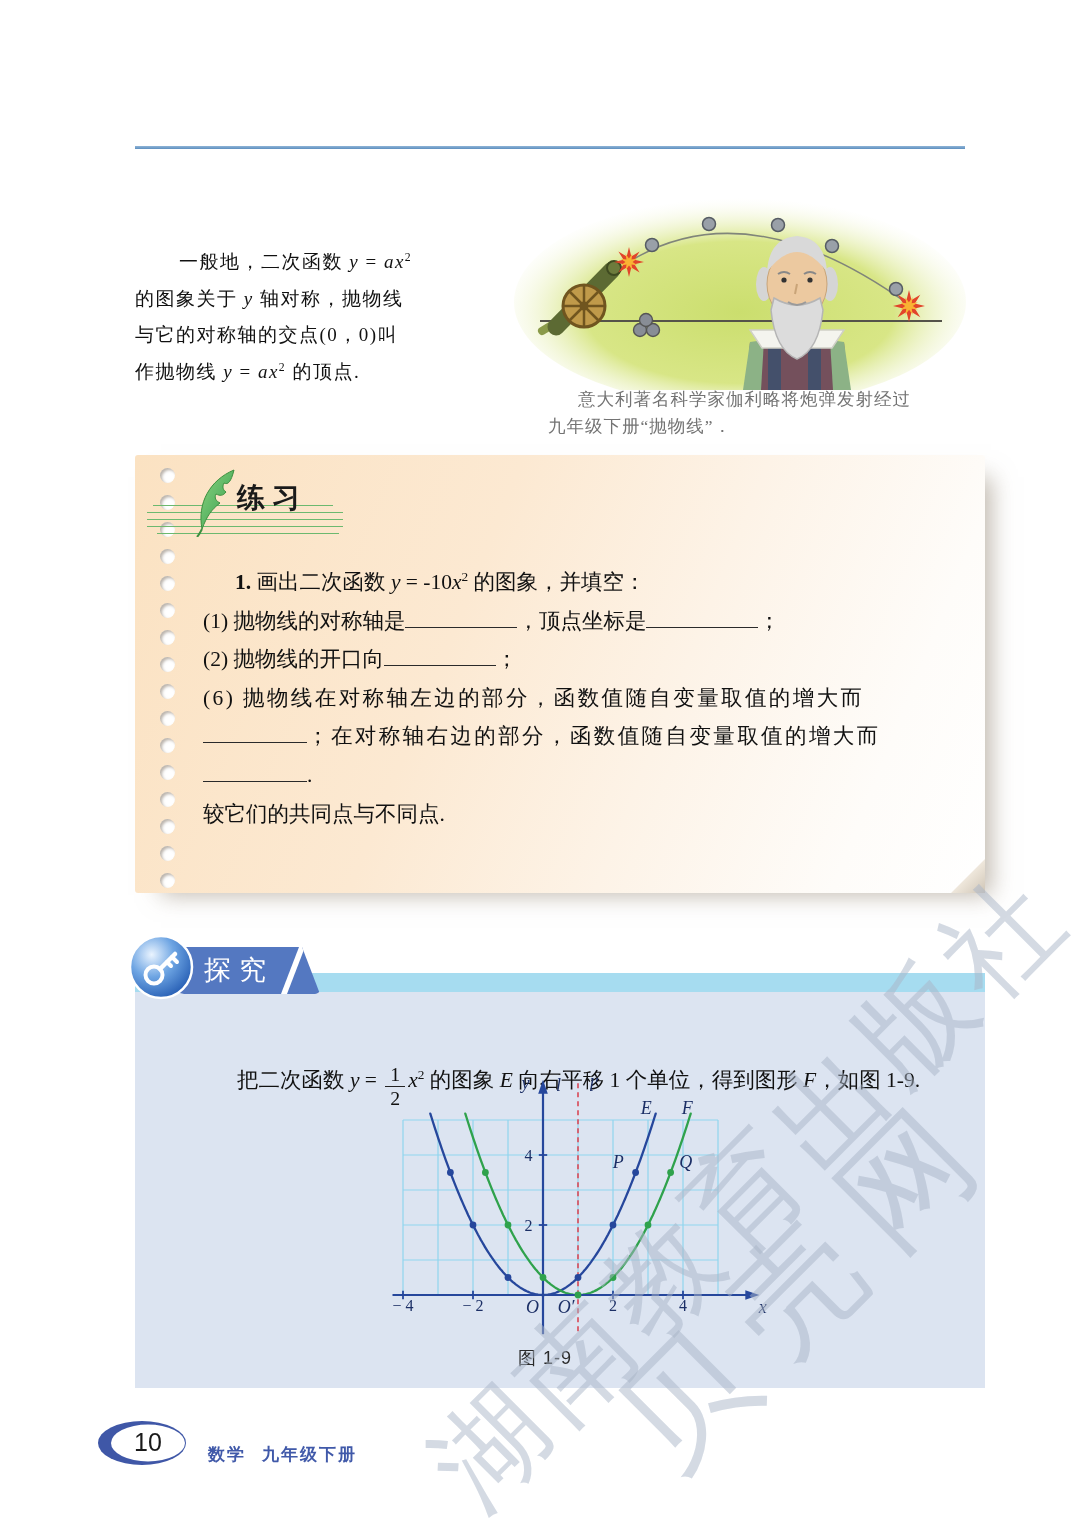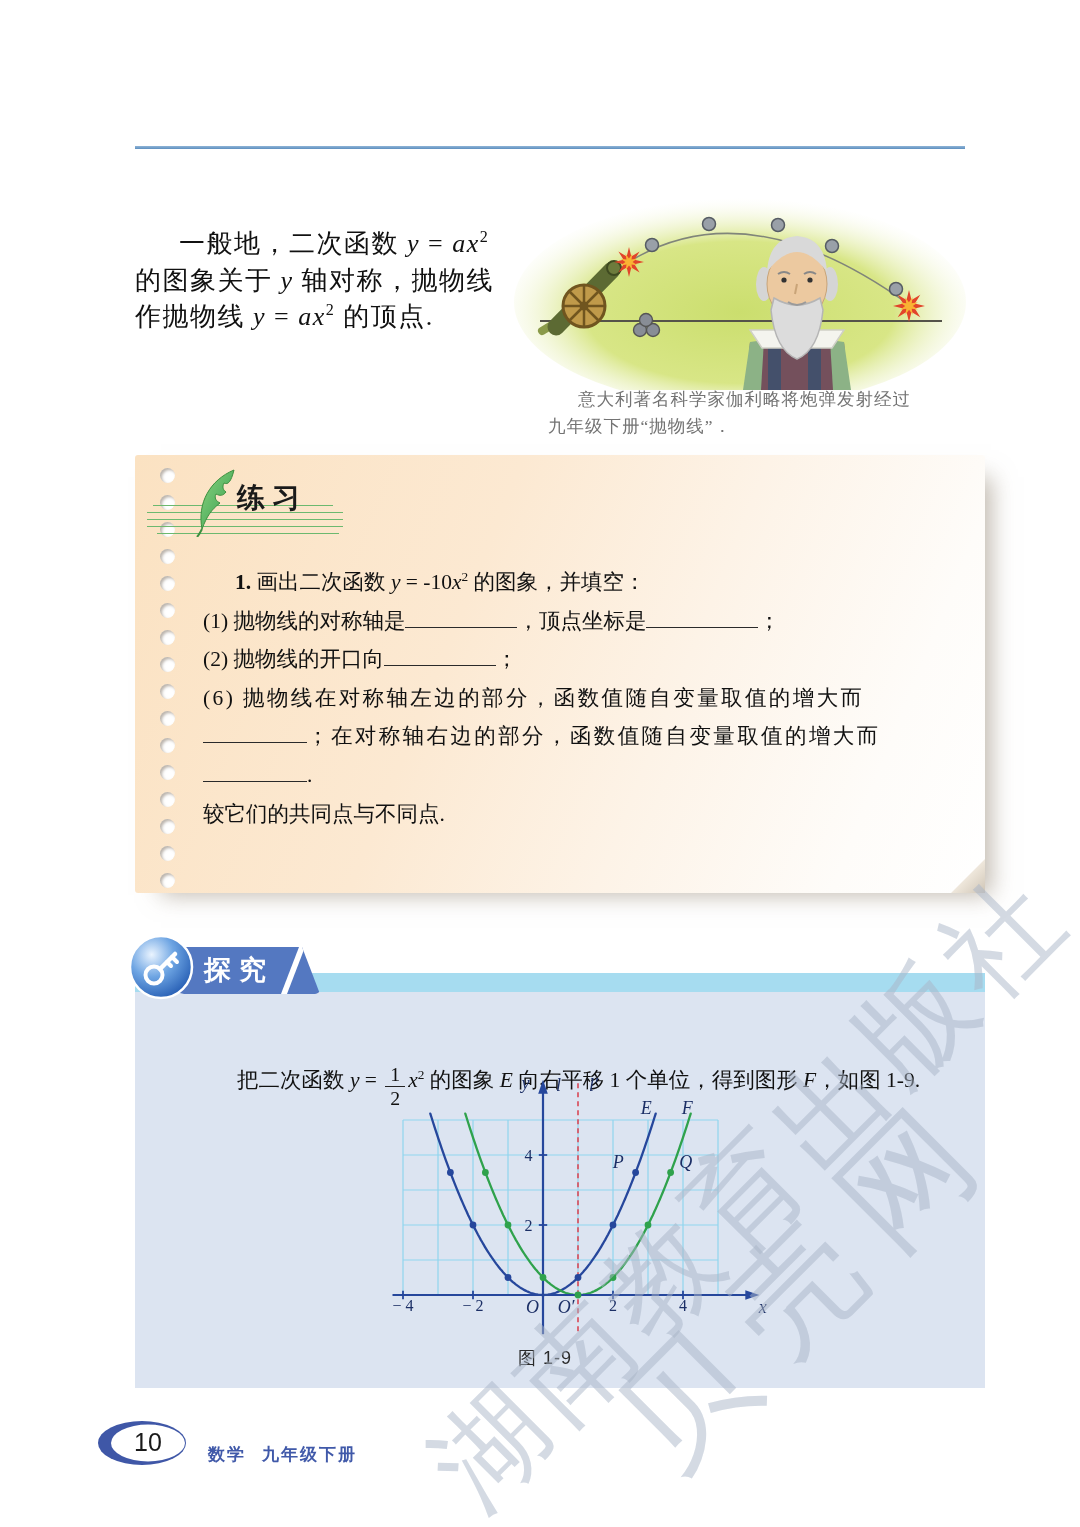--- a/index.html
+++ b/index.html
@@ -12,21 +12,21 @@
   .blank{display:inline-block;border-bottom:1.6px solid #2a2a2a;height:0.95em;vertical-align:baseline;}
   .frac{display:inline-block;text-align:center;vertical-align:-0.9em;line-height:1.05;font-size:0.92em;margin:0 3px;}
   .frac .num{display:block;border-bottom:1.5px solid #222;padding:0 5px 1px;}
   .frac .den{display:block;padding-top:1px;}
 
   
   #top-rule{left:135px;top:146px;width:830px;height:3px;
     background:linear-gradient(#8fb4d6,#5d8fc0);}
 
   
-  #intro{left:135px;top:226px;width:396px;font-size:26px;line-height:36.5px;letter-spacing:1.5px;}
+  #intro{left:135px;top:244px;width:396px;font-size:19px;line-height:36.5px;letter-spacing:1.5px;}
   #intro .line.indent{text-indent:44px;}
 
   
   #illu-caption{left:548px;top:386px;width:430px;font-size:17.5px;line-height:27px;color:#737373;letter-spacing:1px;}
   #illu-caption .line.indent{text-indent:30px;}
 
   
   #practice{left:135px;top:455px;width:850px;height:438px;border-radius:3px;
     background:linear-gradient(112deg,#fbe2c2 0%,#fce9d2 38%,#fdf3e7 62%,#fefcf9 85%,#ffffff 100%);
     box-shadow:16px 12px 22px -10px rgba(140,125,105,0.55);}
@@ -45,21 +45,21 @@
   #practice-body .line.spread{letter-spacing:2.4px;}
   #practice-body .line.spread1{letter-spacing:0.5px;}
 
   
   #explore-banner{left:174px;top:947px;width:146px;height:47px;background:#5478c1;
     border-radius:10px 5px 5px 10px;z-index:6;
     clip-path:polygon(0 0,128px 0,146px 47px,0 47px);}
   #explore-banner .slash{position:absolute;left:116px;top:0;width:6px;height:47px;background:#fff;
     transform:skewX(-21deg);}
   #explore-title{position:absolute;left:30px;top:0;line-height:47px;color:#fff;font-size:27px;
-    font-weight:bold;letter-spacing:8px;font-family:"Liberation Sans",sans-serif;}
+    font-weight:normal;letter-spacing:8px;font-family:"Liberation Sans",sans-serif;}
   #explore-sphere{left:128px;top:934px;z-index:7;}
 
   
   #explore-panel{left:135px;top:973px;width:850px;height:415px;}
   #explore-panel .strip{height:19px;background:#a6dcf0;}
   #explore-panel .body{height:396px;background:#dce4f1;}
   #explore-intro{left:205px;top:1054px;width:775px;font-size:21.5px;line-height:52px;padding-left:32px;}
   #figure-caption{left:518px;top:1346px;width:80px;font-size:18px;color:#2a2a2a;
     font-family:"Liberation Sans",sans-serif;letter-spacing:1px;}
 
@@ -77,20 +77,21 @@
 </head>
 <body>
 
 <div id="page">
 
   <div id="top-rule" class="abs"></div>
 
   <div id="intro" class="abs">
     <div class="line indent">一般地，二次函数 <i>y</i> = <i>ax</i><sup>2</sup></div>
     <div class="line">的图象关于 <i>y</i> 轴对称，抛物线</div>
+    <div class="line">与它的对称轴的交点(0，0)叫</div>
     <div class="line">作抛物线 <i>y</i> = <i>ax</i><sup>2</sup> 的顶点.</div>
   </div>
 
   <svg class="abs" style="left:512px;top:190px;" width="455" height="200" viewBox="0 0 455 200">
     <defs>
       <radialGradient id="blob" cx="50%" cy="55%" r="55%">
         <stop offset="0%" stop-color="#cbde6e"></stop>
         <stop offset="62%" stop-color="#d8e686"></stop>
         <stop offset="100%" stop-color="#f7f9e8" stop-opacity="0"></stop>
       </radialGradient>

